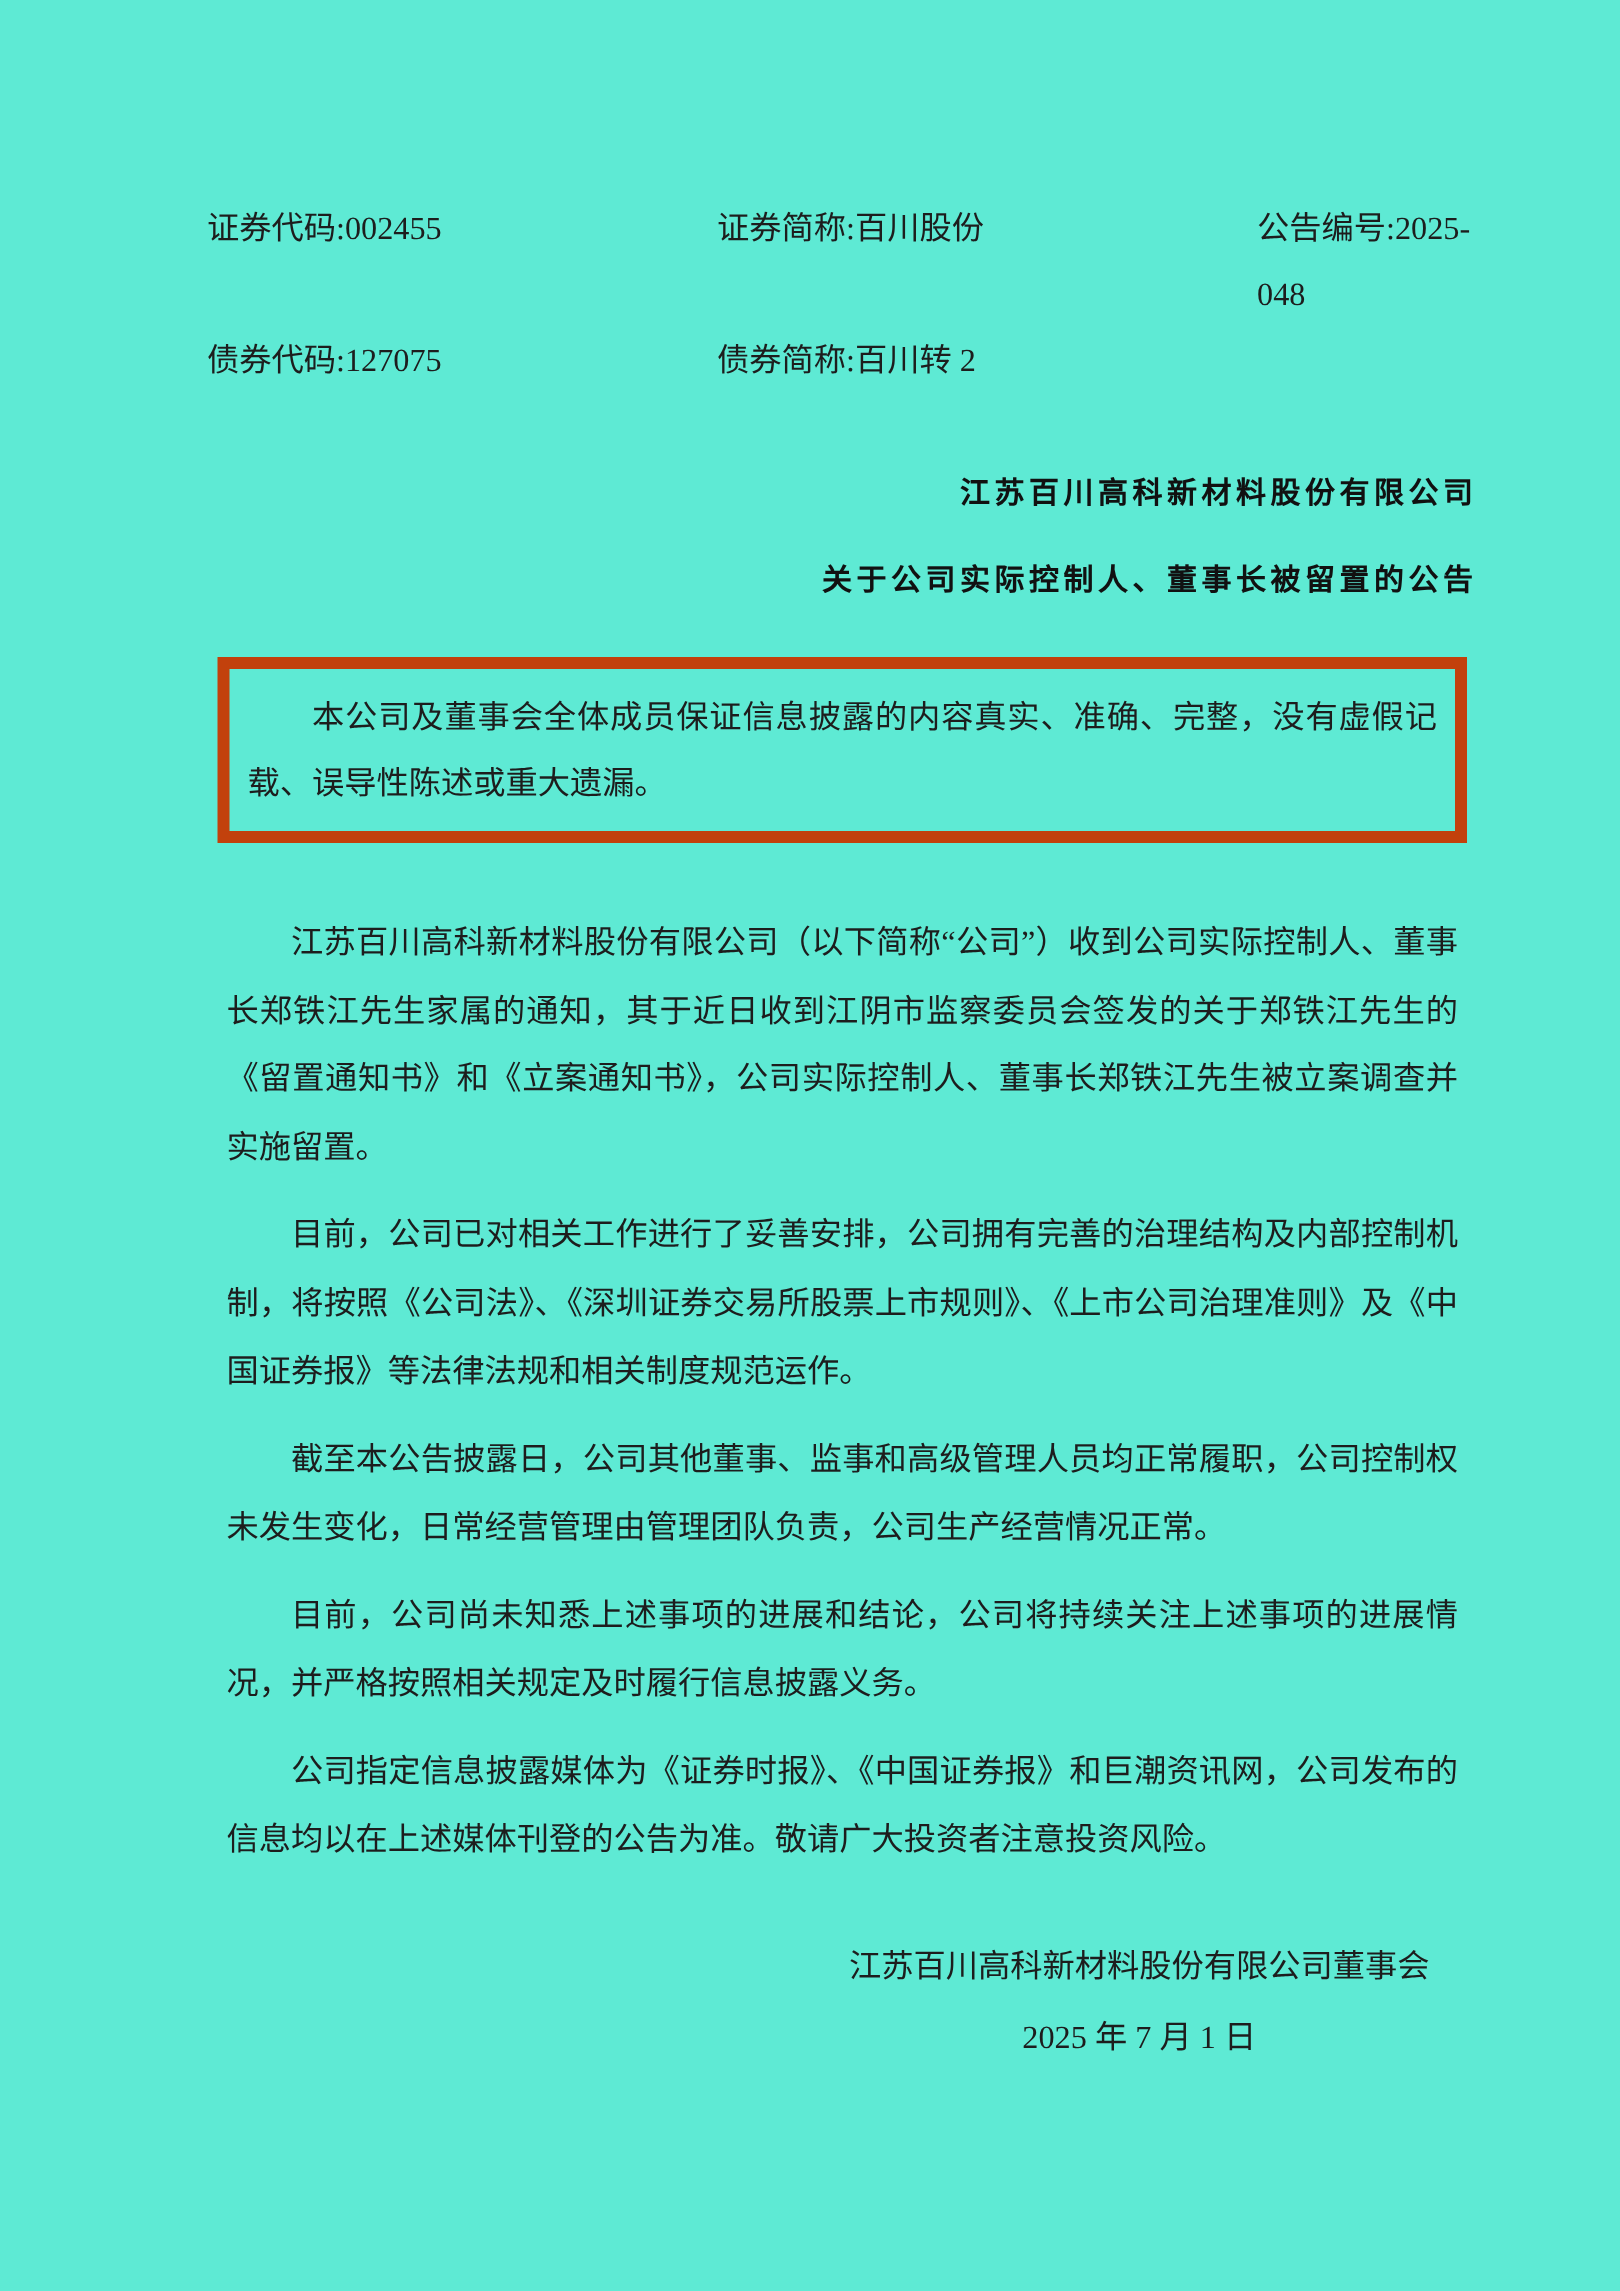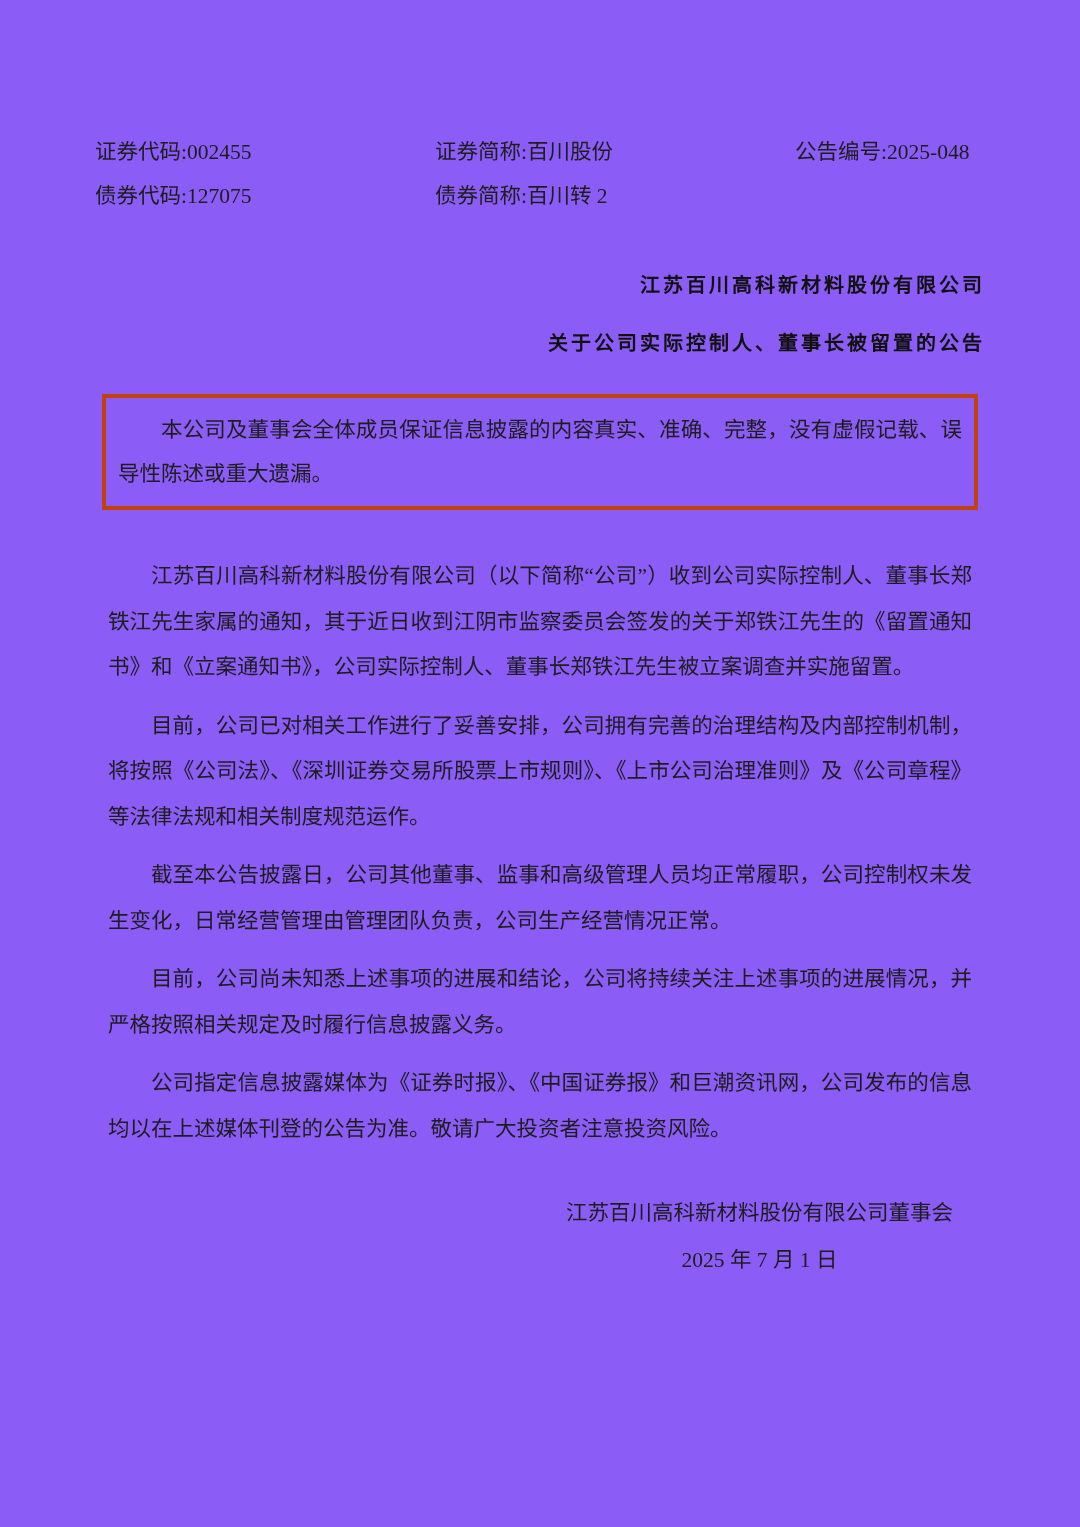--- a/index.html
+++ b/index.html
@@ -6,25 +6,26 @@
   html, body {
     margin: 0;
     padding: 0;
     background: #ffffff;
   }
   .page {
     position: relative;
     width: 1080px;
     height: 1527px;
     margin: 0 auto;
-    background: #8b5cf6;
+    background: #5eead4;
     color: #1d1d1d;
     font-family: "Liberation Serif", "DejaVu Serif", serif;
     overflow: hidden;
     box-sizing: border-box;
+    padding-left: 43px;
   }
   .content {
     padding: 130px 95px 0 95px;
     box-sizing: border-box;
   }
 
   
   .doc-header {
     font-size: 21.5px;
     line-height: 44px;
@@ -41,21 +42,21 @@
     font-size: 20px;
     font-weight: bold;
     line-height: 58px;
     letter-spacing: 3px;
     color: #111111;
   }
 
   
   .statement-box {
     margin: 22px 7px 0 7px;
-    border: 4px solid #c2410c;
+    border: 8px solid #c2410c;
     padding: 10px 12px;
     box-sizing: border-box;
   }
   .statement-box p {
     margin: 0;
     font-size: 21.5px;
     line-height: 44px;
     text-indent: 2em;
     text-align: justify;
   }
@@ -116,21 +117,21 @@
       <div>江苏百川高科新材料股份有限公司</div>
       <div>关于公司实际控制人、董事长被留置的公告</div>
     </h1>
 
     <div class="statement-box">
       <p>本公司及董事会全体成员保证信息披露的内容真实、准确、完整，没有虚假记载、误导性陈述或重大遗漏。</p>
     </div>
 
     <div class="doc-body">
       <p>江苏百川高科新材料股份有限公司（以下简称“公司”）收到公司实际控制人、董事长郑铁江先生家属的通知，其于近日收到江阴市监察委员会签发的关于郑铁江先生的《留置通知书》和《立案通知书》，公司实际控制人、董事长郑铁江先生被立案调查并实施留置。</p>
-      <p>目前，公司已对相关工作进行了妥善安排，公司拥有完善的治理结构及内部控制机制，将按照《公司法》、《深圳证券交易所股票上市规则》、《上市公司治理准则》及《公司章程》等法律法规和相关制度规范运作。</p>
+      <p>目前，公司已对相关工作进行了妥善安排，公司拥有完善的治理结构及内部控制机制，将按照《公司法》、《深圳证券交易所股票上市规则》、《上市公司治理准则》及《中国证券报》等法律法规和相关制度规范运作。</p>
       <p>截至本公告披露日，公司其他董事、监事和高级管理人员均正常履职，公司控制权未发生变化，日常经营管理由管理团队负责，公司生产经营情况正常。</p>
       <p>目前，公司尚未知悉上述事项的进展和结论，公司将持续关注上述事项的进展情况，并严格按照相关规定及时履行信息披露义务。</p>
       <p>公司指定信息披露媒体为《证券时报》、《中国证券报》和巨潮资讯网，公司发布的信息均以在上述媒体刊登的公告为准。敬请广大投资者注意投资风险。</p>
     </div>
 
 
     <div class="signature-area">
       <div class="signature-block">
         <div class="company-line">江苏百川高科新材料股份有限公司董事会</div>
         <div class="date-line">2025 年 7 月 1 日</div>

